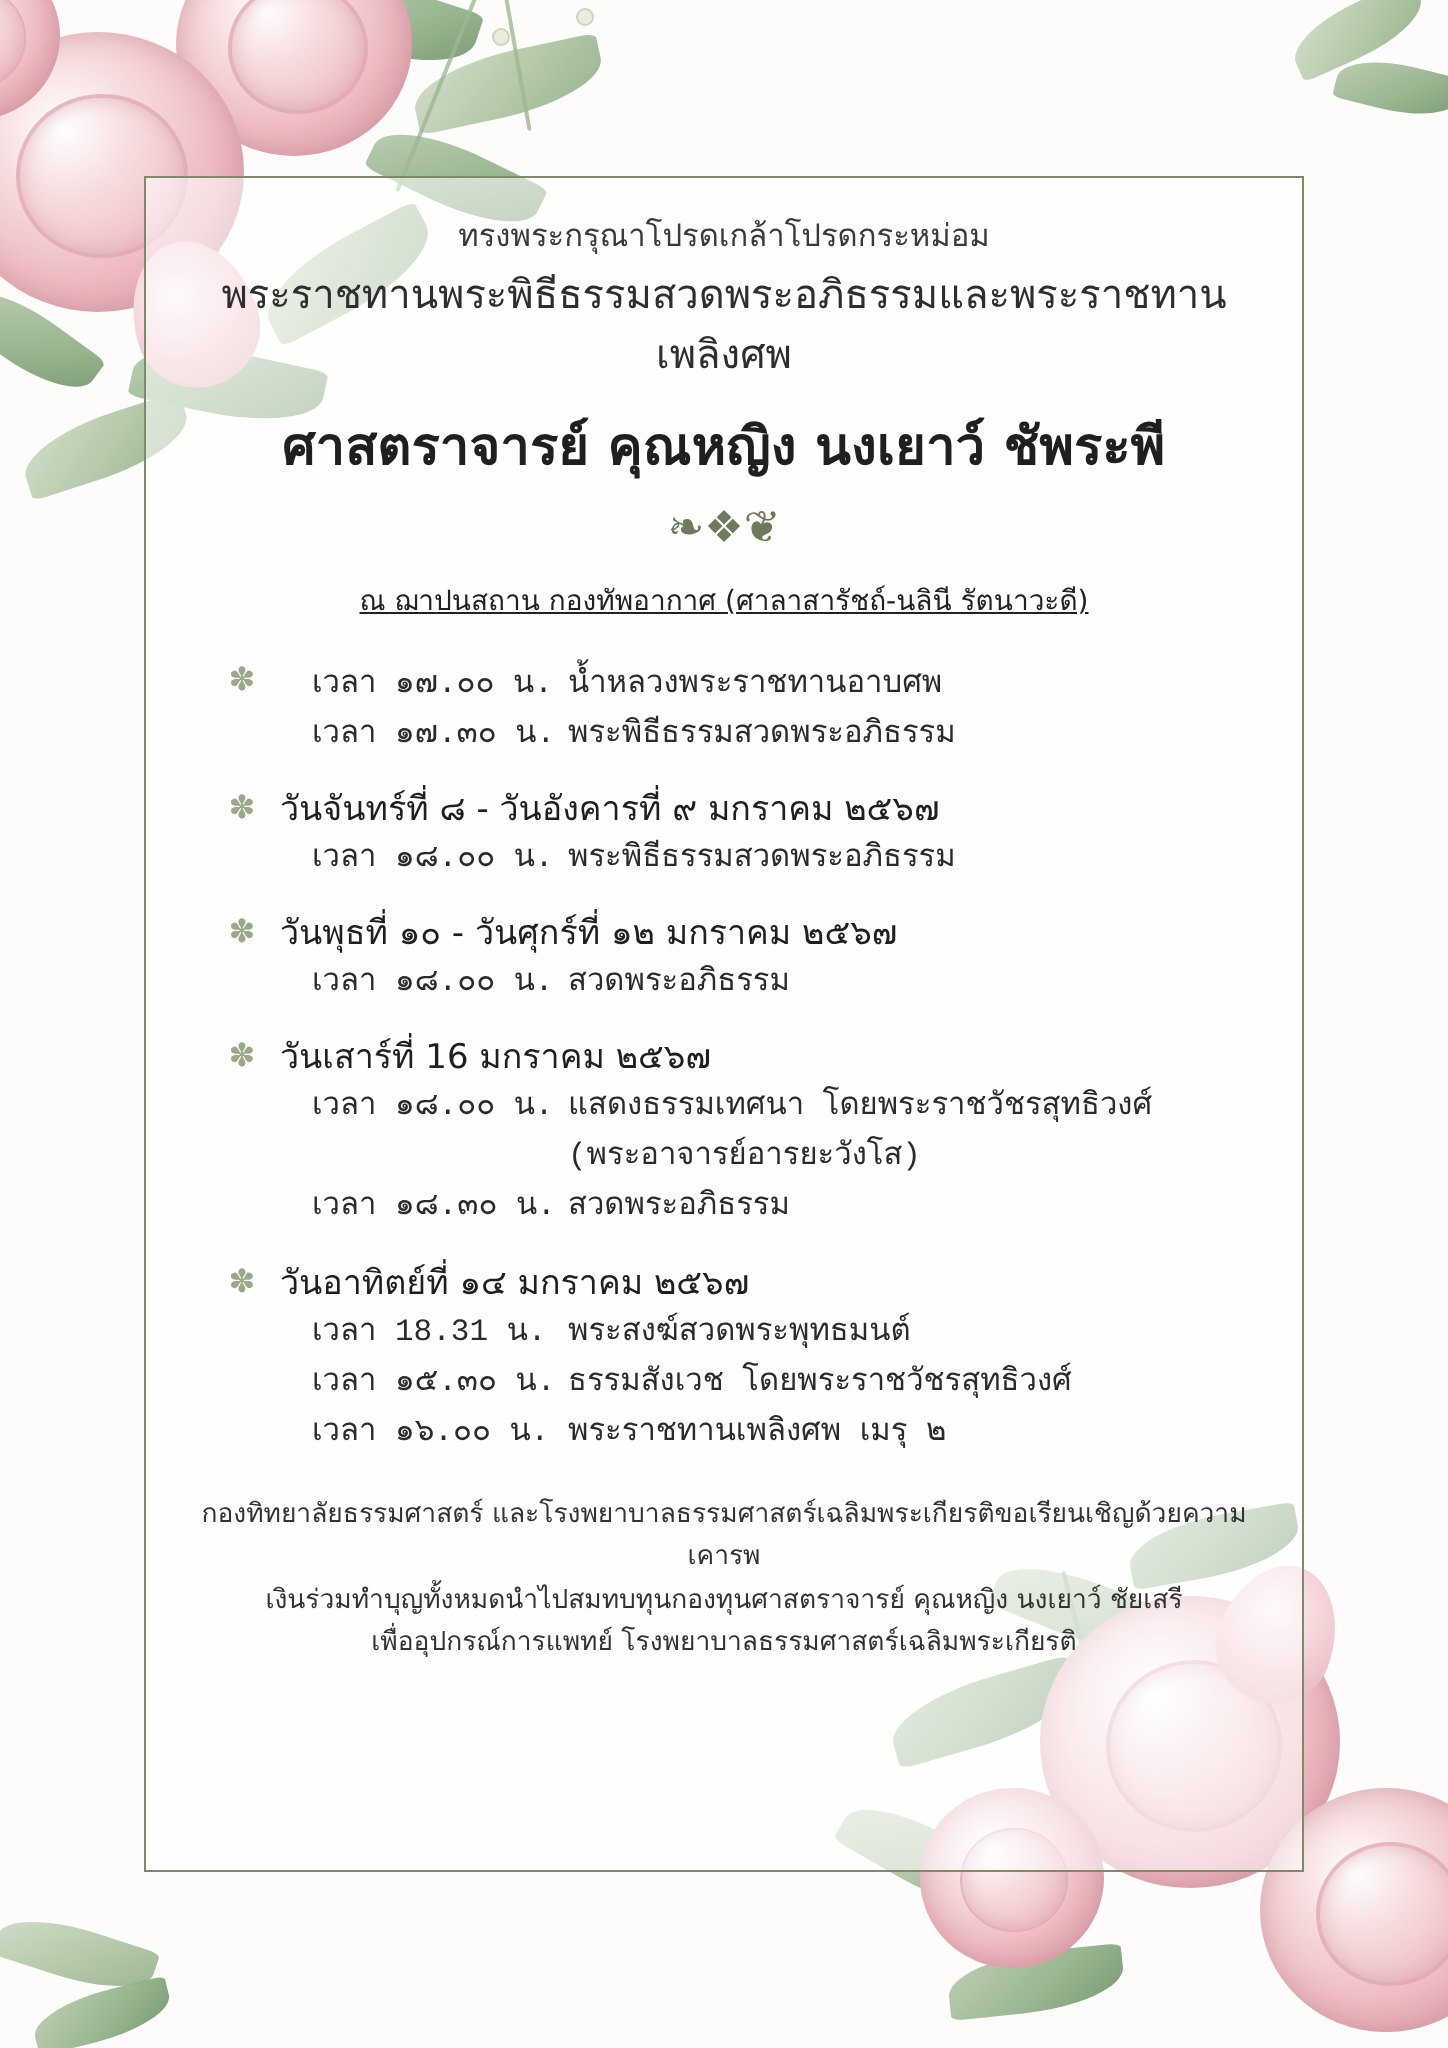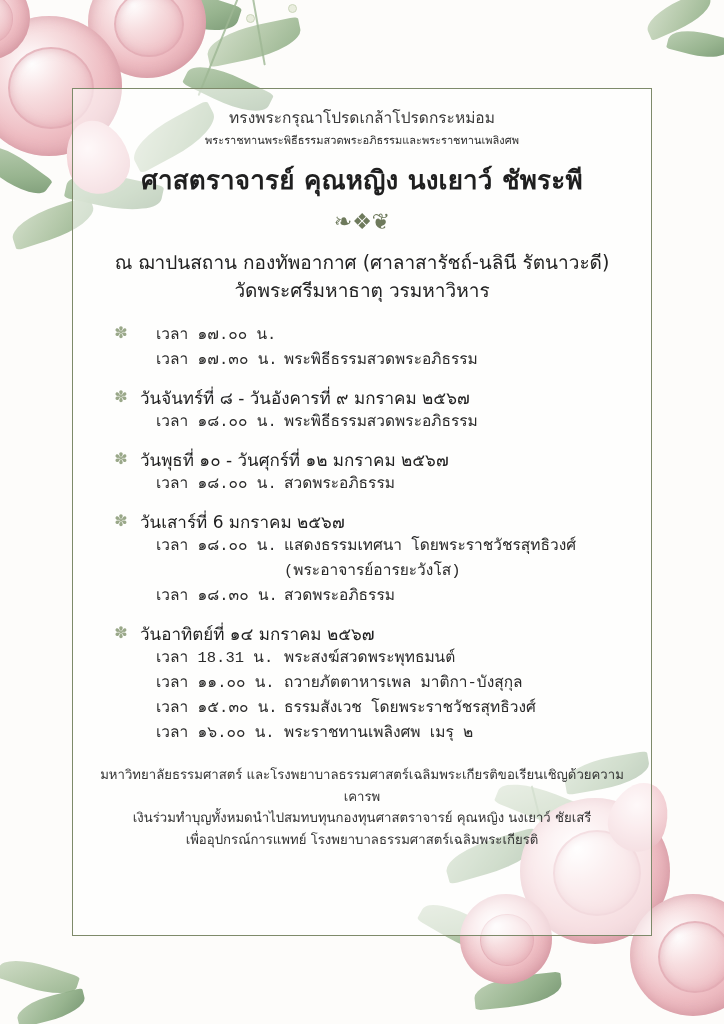--- a/index.html
+++ b/index.html
@@ -97,25 +97,24 @@
   }
 
   .center { text-align: center; }
 
   .line-1 {
     font-size: 15.5px;
     line-height: 1.55;
     color: #3a3a3a;
   }
   .line-2 {
-    font-size: 11px;
+    font-size: 20px;
     line-height: 1.5;
     color: #2e2e2e;
     margin-top: 2px;
-    font-family: Liberation Serif, serif;
   }
   .honoree {
     font-size: 26px;
     font-weight: bold;
     color: #1f1f1f;
     margin-top: 10px;
     letter-spacing: 0.2px;
   }
 
   .divider {
@@ -123,23 +122,24 @@
     width: 140px;
     height: 24px;
     position: relative;
     color: #6e7a5c;
     font-size: 22px;
     line-height: 24px;
     text-align: center;
   }
 
   .venue {
-    font-size: 19px;
+    font-size: 14px;
     line-height: 1.5;
     color: #222;
+    text-decoration: underline;
   }
   .venue .v2 { display: block; }
 
   .schedule {
     margin-top: 18px;
     padding-left: 12px;
   }
   .sched-block {
     margin-bottom: 14px;
     position: relative;
@@ -244,31 +244,31 @@
 
     <div class="center">
       <div class="line-1">ทรงพระกรุณาโปรดเกล้าโปรดกระหม่อม</div>
       <div class="line-2">พระราชทานพระพิธีธรรมสวดพระอภิธรรมและพระราชทานเพลิงศพ</div>
       <div class="honoree">ศาสตราจารย์ คุณหญิง นงเยาว์ ชัพระพี</div>
       <div class="divider">❧❖❦</div>
     </div>
 
     <div class="center venue">
       <span class="v1">ณ ฌาปนสถาน กองทัพอากาศ (ศาลาสารัชถ์-นลินี รัตนาวะดี)</span>
-      <span class="v2">วัดพระศรีมหาธาตุ วรมหาวิหาร</span>
     </div>
 
     <div class="schedule">
 
       <div class="sched-block">
         <div class="sched-head">
           <span class="bullet-flower">✽</span>
         </div>
         <div class="sched-row">
           <span class="time">เวลา ๑๗.๐๐ น.</span>
+          <span class="desc">น้ำหลวงพระราชทานอาบศพ</span>
         </div>
         <div class="sched-row">
           <span class="time">เวลา ๑๗.๓๐ น.</span>
           <span class="desc">พระพิธีธรรมสวดพระอภิธรรม</span>
         </div>
       </div>
 
       <div class="sched-block">
         <div class="sched-head">
           <span class="bullet-flower">✽</span>
@@ -287,21 +287,21 @@
         </div>
         <div class="sched-row">
           <span class="time">เวลา ๑๘.๐๐ น.</span>
           <span class="desc">สวดพระอภิธรรม</span>
         </div>
       </div>
 
       <div class="sched-block">
         <div class="sched-head">
           <span class="bullet-flower">✽</span>
-          <span>วันเสาร์ที่ 6 มกราคม ๒๕๖๗</span>
+          <span>วันเสาร์ที่ 16 มกราคม ๒๕๖๗</span>
         </div>
         <div class="sched-row">
           <span class="time">เวลา ๑๘.๐๐ น.</span>
           <span class="desc">แสดงธรรมเทศนา โดยพระราชวัชรสุทธิวงศ์</span>
         </div>
         <div class="sched-row cont">
           <span class="time"></span>
           <span class="desc">(พระอาจารย์อารยะวังโส)</span>
         </div>
         <div class="sched-row">
@@ -313,35 +313,31 @@
       <div class="sched-block">
         <div class="sched-head">
           <span class="bullet-flower">✽</span>
           <span>วันอาทิตย์ที่ ๑๔ มกราคม ๒๕๖๗</span>
         </div>
         <div class="sched-row">
           <span class="time">เวลา 18.31 น.</span>
           <span class="desc">พระสงฆ์สวดพระพุทธมนต์</span>
         </div>
         <div class="sched-row">
-          <span class="time">เวลา ๑๑.๐๐ น.</span>
-          <span class="desc">ถวายภัตตาหารเพล มาติกา-บังสุกุล</span>
-        </div>
-        <div class="sched-row">
           <span class="time">เวลา ๑๕.๓๐ น.</span>
           <span class="desc">ธรรมสังเวช โดยพระราชวัชรสุทธิวงศ์</span>
         </div>
         <div class="sched-row">
           <span class="time">เวลา ๑๖.๐๐ น.</span>
           <span class="desc">พระราชทานเพลิงศพ เมรุ ๒</span>
         </div>
       </div>
 
     </div>
 
     <div class="footer">
-      <div>มหาวิทยาลัยธรรมศาสตร์ และโรงพยาบาลธรรมศาสตร์เฉลิมพระเกียรติขอเรียนเชิญด้วยความเคารพ</div>
+      <div>กองทิทยาลัยธรรมศาสตร์ และโรงพยาบาลธรรมศาสตร์เฉลิมพระเกียรติขอเรียนเชิญด้วยความเคารพ</div>
       <div>เงินร่วมทำบุญทั้งหมดนำไปสมทบทุนกองทุนศาสตราจารย์ คุณหญิง นงเยาว์ ชัยเสรี</div>
       <div>เพื่ออุปกรณ์การแพทย์ โรงพยาบาลธรรมศาสตร์เฉลิมพระเกียรติ</div>
     </div>
 
   </div>
 </div>
 
 </body></html>

